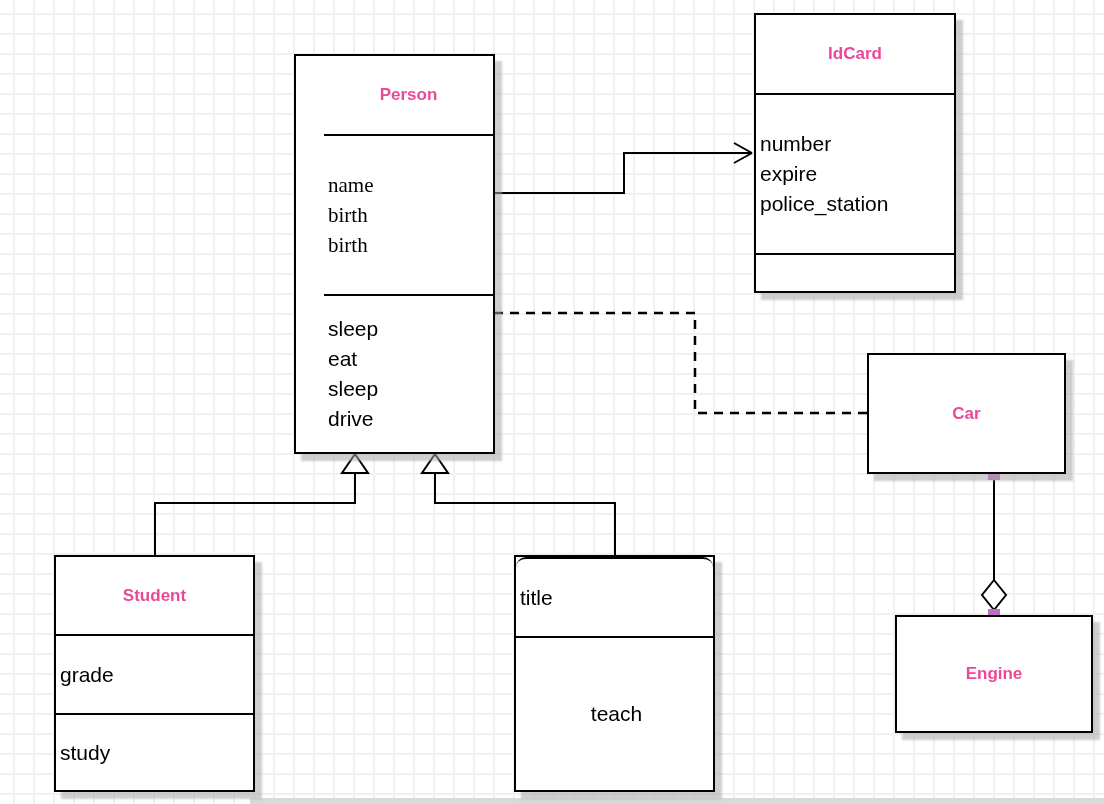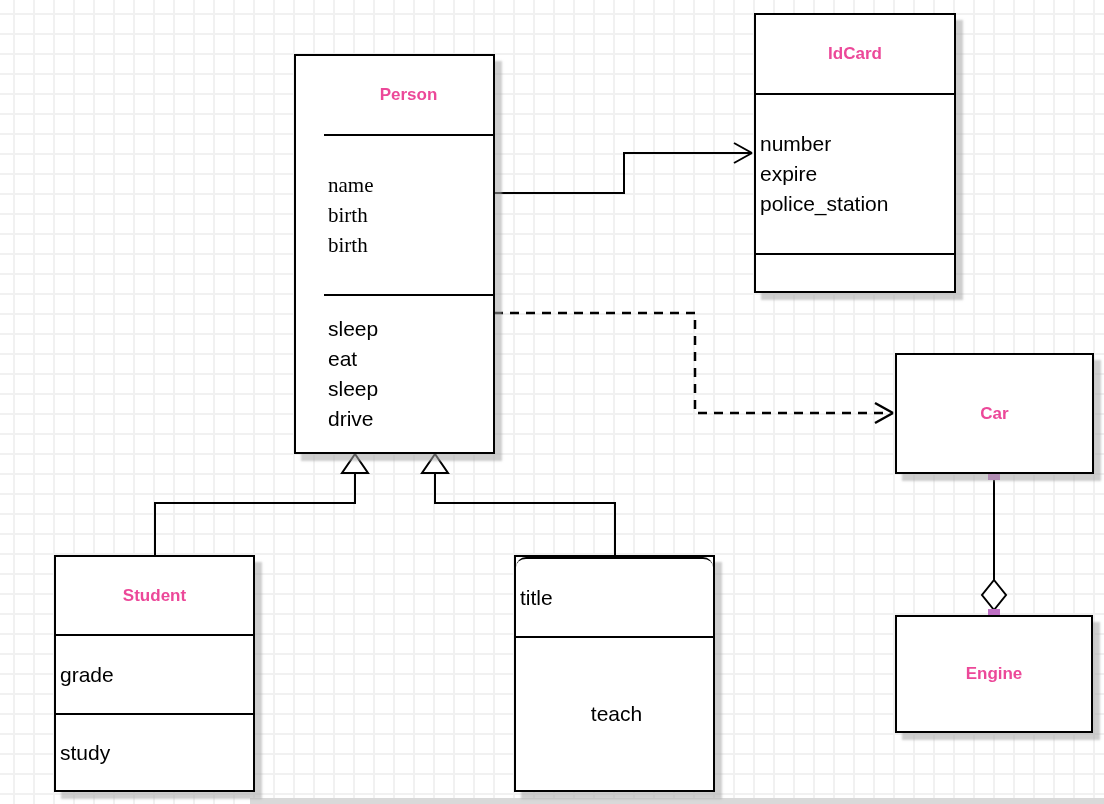--- a/index.html
+++ b/index.html
@@ -63,21 +63,21 @@
   #cls-person  { left: 294px; top: 54px;  width: 201px; height: 400px; padding-left: 28px; }
   #cls-person  .uml-title   { height: 78px; }
   #cls-person  .sec-attrs   { height: 160px; font-family: Liberation Serif, serif; }
   #cls-person  .sec-methods { flex: 1; }
 
   #cls-idcard  { left: 754px; top: 13px;  width: 202px; height: 280px; }
   #cls-idcard  .uml-title   { height: 78px; }
   #cls-idcard  .sec-attrs   { height: 160px; }
   #cls-idcard  .sec-methods { flex: 1; }
 
-  #cls-car     { left: 895px; top: 353px; width: 199px; height: 121px; }
+  #cls-car     { left: 867px; top: 353px; width: 199px; height: 121px; }
   #cls-car     .uml-title   { flex: 1; }
 
   #cls-engine  { left: 895px; top: 615px; width: 198px; height: 118px; }
   #cls-engine  .uml-title   { flex: 1; }
 
   #cls-student { left: 54px;  top: 555px; width: 201px; height: 237px; justify-content: center; }
   #cls-student .uml-title   { height: 77px; }
   #cls-student .sec-attrs   { height: 79px; }
   #cls-student .sec-methods { flex: 1; }
 

